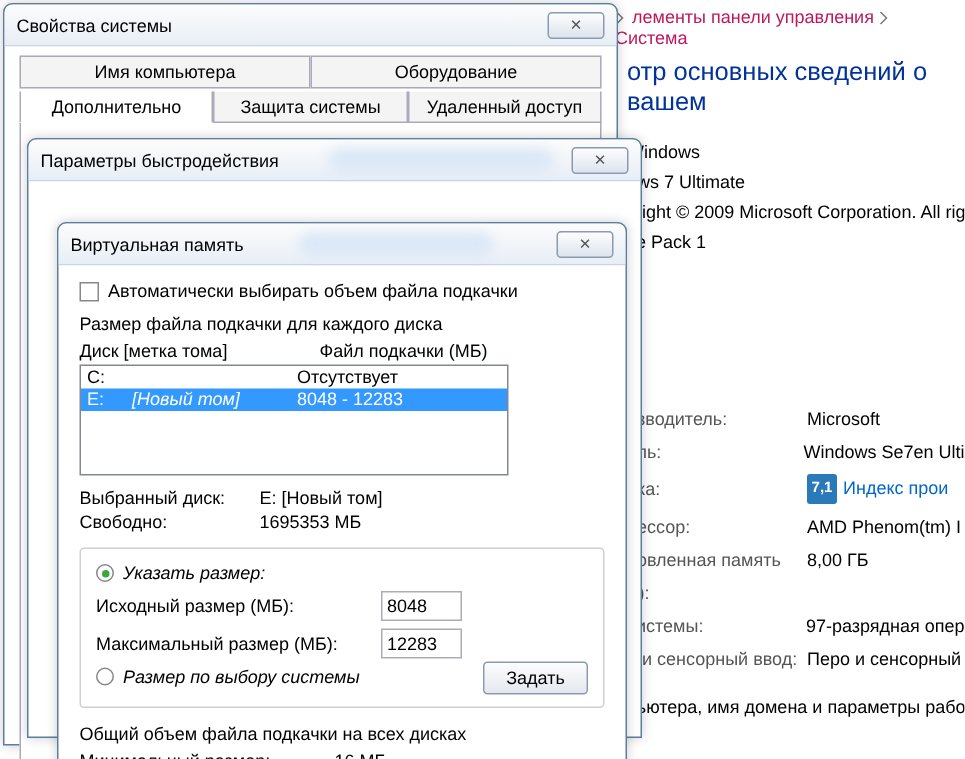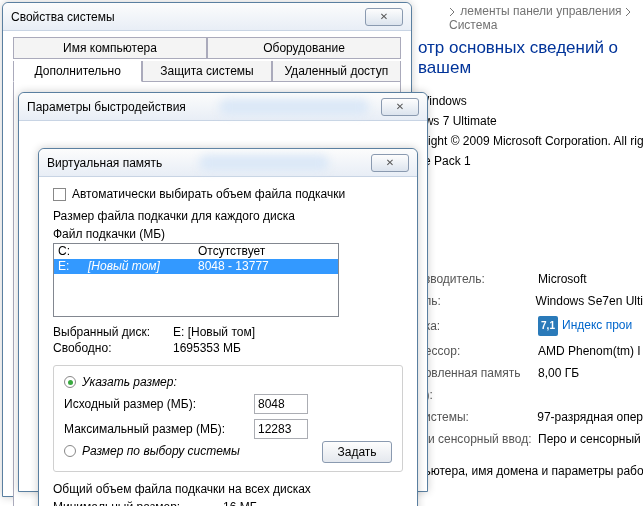--- a/index.html
+++ b/index.html
@@ -1,19 +1,19 @@
 <!DOCTYPE html>
 <html><head>
 <meta charset="utf-8">
 <style>
 * { box-sizing: border-box; margin: 0; padding: 0; font-family: "Segoe UI", Tahoma, sans-serif; font-size: 12px; }
 body { background: #fff; width: 643px; height: 506px; overflow: hidden; position: relative; color: #000; }
 
 .bg-panel { position: absolute; left: 410px; top: 0; right: 0; bottom: 0; background: #fff; padding: 8px 0 0 8px; }
-.bg-breadcrumb { position: absolute; top: 4px; left: 449px; color: #737373; font-size: 12px; }
+.bg-breadcrumb { position: absolute; top: 4px; left: 410px; color: #be185d; font-size: 12px; }
 .bg-breadcrumb svg { vertical-align: middle; }
 .bg-heading { color: #003399; font-size: 17px; margin: 30px 0 16px 0; }
 .bg-line { margin: 6px 0; color: #000; white-space: nowrap; }
 .bg-link { color: #0066cc; cursor: pointer; }
 .bg-table { margin-top: 104px; }
 .bg-row { display: flex; margin: 8px 0; align-items: center; }
 .bg-row .lbl { width: 120px; color: #555; }
 .bg-row .val { color: #000; white-space: nowrap; }
 .bg-badge { display: inline-block; width: 20px; height: 20px; background: #2a7ab9; color: #fff; font-size: 10px; font-weight: bold; text-align: center; line-height: 20px; border-radius: 2px; margin-right: 4px; vertical-align: middle; }
 
@@ -160,32 +160,33 @@
         <span class="close-x">✕</span>
       </div>
   </div>
   <div class="vmem-body">
     <div class="chk-row">
       <div class="chk"></div>
       <span>Автоматически выбирать объем файла подкачки</span>
     </div>
     <div class="sect-label">Размер файла подкачки для каждого диска</div>
     <div class="disk-head">
+      <span class="c1">Диск [метка тома]</span>
       <span>Файл подкачки (МБ)</span>
     </div>
     <div class="listbox">
       <div class="listrow">
         <span class="d1">C:</span>
         <span class="d2"></span>
         <span class="d3">Отсутствует</span>
       </div>
       <div class="listrow sel">
         <span class="d1">E:</span>
         <span class="d2">[Новый том]</span>
-        <span class="d3">8048 - 13777</span>
+        <span class="d3">8048 - 12283</span>
       </div>
     </div>
 
     <div class="inforow">
         <span class="k">Выбранный диск:</span>
         <span>E:   [Новый том]</span>
       </div>
     <div class="inforow" style="margin-top:2px">
         <span class="k">Свободно:</span>
         <span>1695353 МБ</span>

